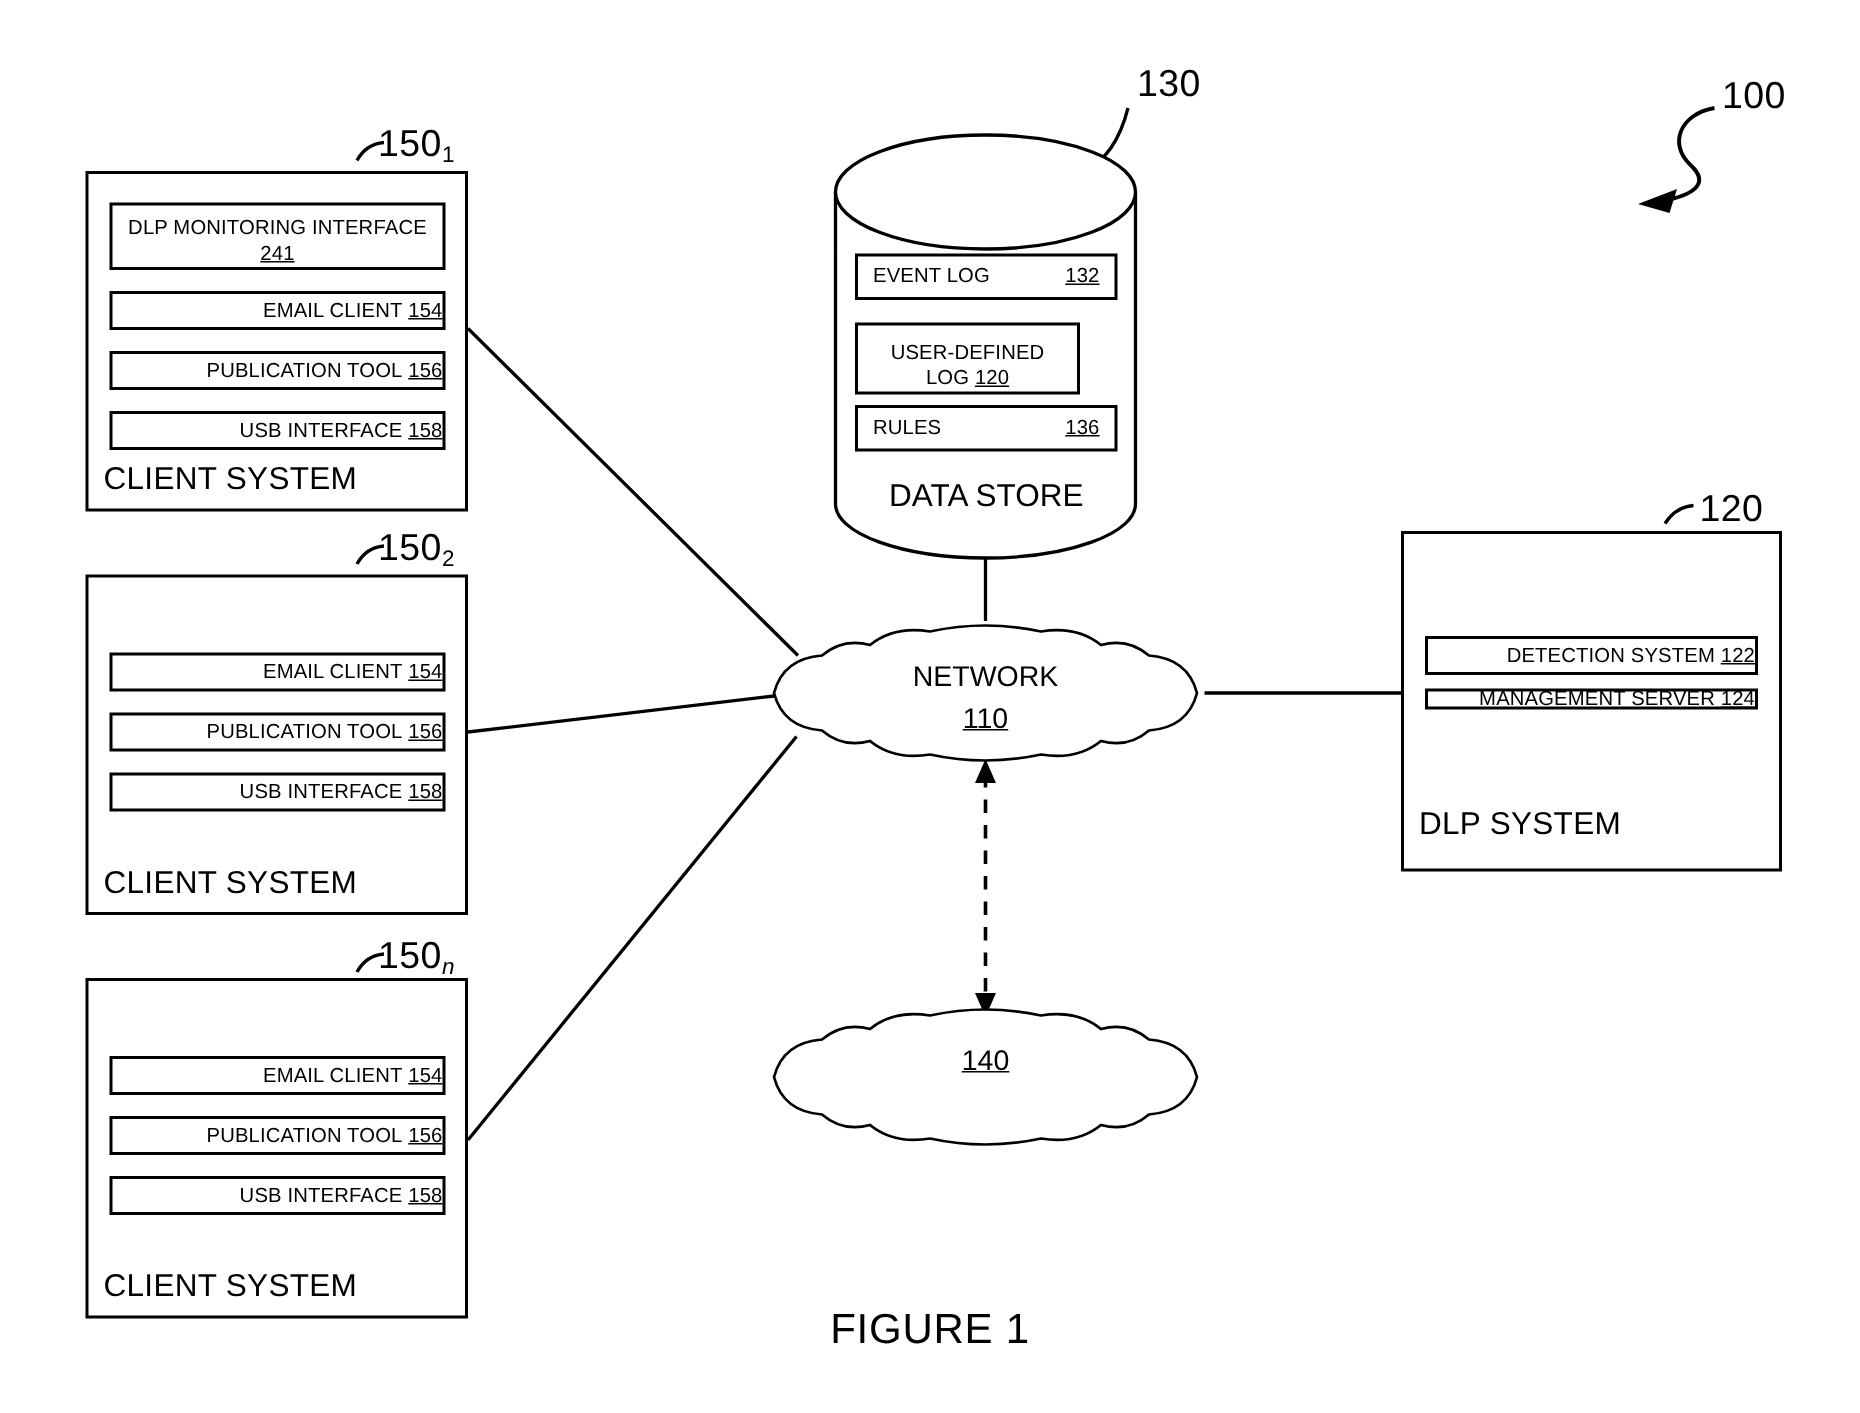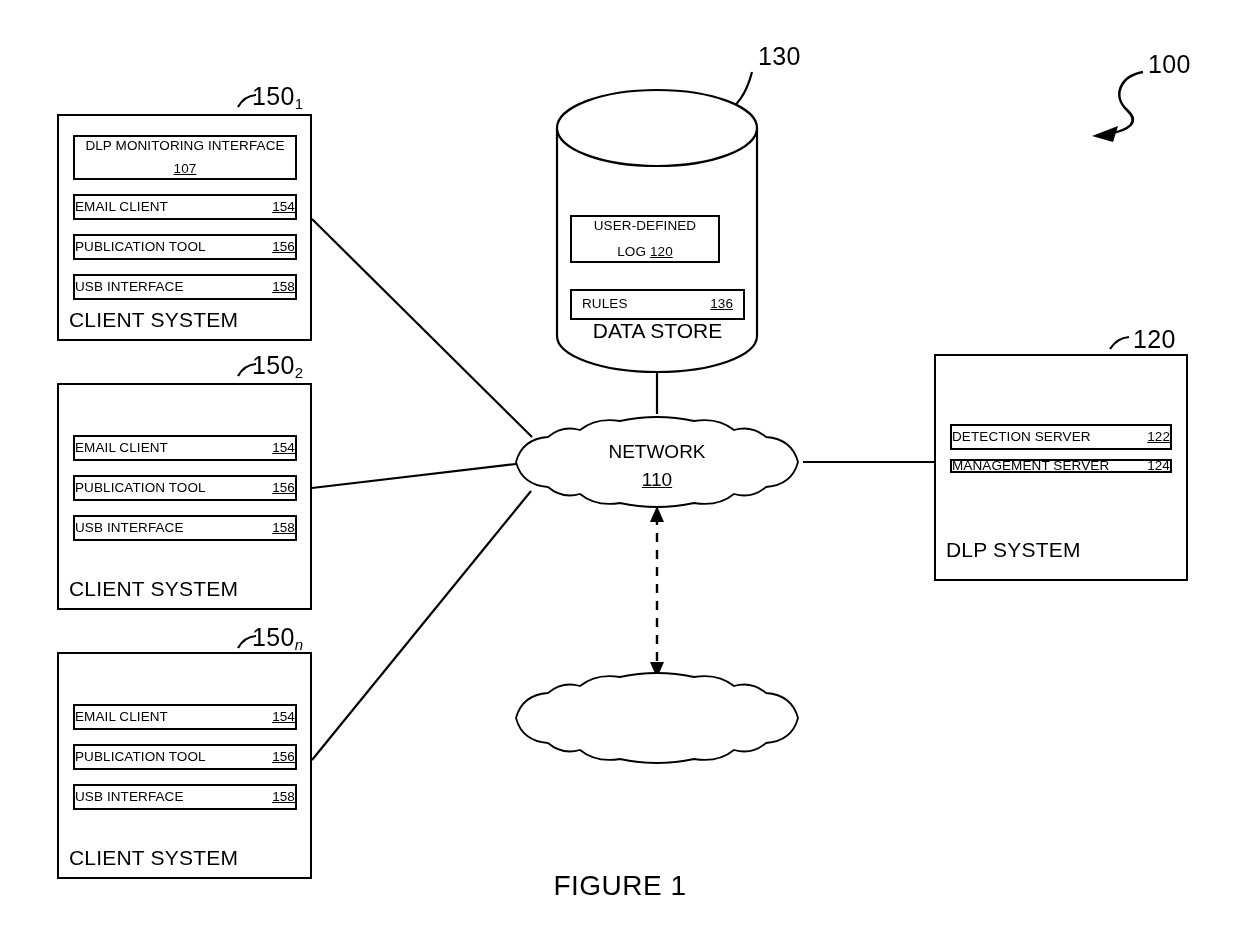--- a/index.html
+++ b/index.html
@@ -43,21 +43,21 @@
     white-space: nowrap;
   }
   
   .modbox {
     position: absolute;
     box-sizing: border-box;
     border: 2px solid #000;
     background: #ffffff;
     display: flex;
     align-items: center;
-    justify-content: space-between;
+    justify-content: flex-end;
     font-size: 13.5px;
     line-height: 1.25;
     text-align: center;
     letter-spacing: 0.1px;
   }
   .modbox.two-line {
     flex-direction: column;
     line-height: 1.3;
   }
   .modbox.split {
@@ -143,21 +143,21 @@
     <path d="M 1143,72 C 1120,76 1112,96 1127,110 C 1140,122 1130,130 1108,134" stroke="#000" stroke-width="2.6" fill="none"></path>
     <polygon points="1092,136 1118,126 1113,142" fill="#000"></polygon>
   </svg>
 
   <div class="callout" style="left:1148px; top:50px;">100</div>
 
   <div class="callout" style="left:252px; top:82px;"><span>150</span><sub>1</sub></div>
   <div class="node sysbox" style="left:57px; top:114px; width:255px; height:227px;">
     <div class="modbox two-line" style="left:14px; top:19px; width:224px; height:45px;">
       <span class="lbl-txt">DLP MONITORING INTERFACE</span>
-      <span class="refnum">107</span>
+      <span class="refnum">241</span>
     </div>
     <div class="modbox" style="left:14px; top:78px; width:224px; height:26px;">
       <span class="lbl-txt">EMAIL CLIENT</span>&nbsp;<span class="refnum">154</span>
     </div>
     <div class="modbox" style="left:14px; top:118px; width:224px; height:26px;">
       <span class="lbl-txt">PUBLICATION TOOL</span>&nbsp;<span class="refnum">156</span>
     </div>
     <div class="modbox" style="left:14px; top:158px; width:224px; height:26px;">
       <span class="lbl-txt">USB INTERFACE</span>&nbsp;<span class="refnum">158</span>
     </div>
@@ -191,25 +191,29 @@
     </div>
     <div class="sysbox-title" style="top:192px;">CLIENT SYSTEM</div>
   </div>
 
   <div class="callout" style="left:758px; top:42px;">130</div>
   <div id="datastore-wrap" style="left:550px; top:82px; width:215px; height:300px;">
     <svg width="215" height="300" viewBox="0 0 215 300">
       <path d="M 7,46 L 7,254 A 100,36 0 0 0 207,254 L 207,46" fill="#ffffff" stroke="#000" stroke-width="2.2"></path>
       <ellipse cx="107" cy="46" rx="100" ry="38" fill="#ffffff" stroke="#000" stroke-width="2.2"></ellipse>
     </svg>
+    <div class="modbox split" style="left:20px; top:87px; width:175px; height:31px;">
+      <span class="lbl-txt">EVENT LOG</span>
+      <span class="refnum">132</span>
+    </div>
     <div class="modbox two-line" style="left:20px; top:133px; width:150px; height:48px;">
       <span class="lbl-txt">USER-DEFINED</span>
       <span class="lbl-txt"><span>LOG</span> <span class="refnum">120</span></span>
     </div>
-    <div class="modbox split" style="left:20px; top:207px; width:175px; height:31px;">
+    <div class="modbox split" style="left:20px; top:188px; width:175px; height:31px;">
       <span class="lbl-txt">RULES</span>
       <span class="refnum">136</span>
     </div>
     <div class="ds-title" style="top:237px;">DATA STORE</div>
   </div>
 
   <div class="cloud-wrap" style="left:508px; top:412px; width:298px; height:100px;">
     <svg width="298" height="100" viewBox="0 0 298 100">
       <path d="M 40,25 Q 54,13 72,18 Q 88,5 112,9 Q 149,1 186,9 Q 210,5 226,18 Q 244,13 258,25
                Q 284,27 290,50 Q 284,73 258,75 Q 244,87 226,82 Q 210,95 186,91
@@ -221,27 +225,28 @@
     </div>
   </div>
 
   <div class="cloud-wrap" style="left:508px; top:668px; width:298px; height:100px;">
     <svg width="298" height="100" viewBox="0 0 298 100">
       <path d="M 40,25 Q 54,13 72,18 Q 88,5 112,9 Q 149,1 186,9 Q 210,5 226,18 Q 244,13 258,25
                Q 284,27 290,50 Q 284,73 258,75 Q 244,87 226,82 Q 210,95 186,91
                Q 149,99 112,91 Q 88,95 72,82 Q 54,87 40,75 Q 14,73 8,50 Q 14,27 40,25 Z" fill="#ffffff" stroke="#000" stroke-width="1.8"></path>
     </svg>
     <div class="cloud-label" style="top:26px;">
+      <span class="num">140</span>
     </div>
   </div>
 
   <div class="callout" style="left:1133px; top:325px;">120</div>
   <div class="node sysbox" style="left:934px; top:354px; width:254px; height:227px;">
     <div class="modbox" style="left:14px; top:68px; width:222px; height:26px;">
-      <span class="lbl-txt">DETECTION SERVER</span>&nbsp;<span class="refnum">122</span>
+      <span class="lbl-txt">DETECTION SYSTEM</span>&nbsp;<span class="refnum">122</span>
     </div>
     <div class="modbox" style="left:14px; top:103px; width:222px; height:14px;">
       <span class="lbl-txt">MANAGEMENT SERVER</span>&nbsp;<span class="refnum">124</span>
     </div>
     <div class="sysbox-title" style="top:182px;">DLP SYSTEM</div>
   </div>
 
   <div id="figure-caption" style="top:870px;">FIGURE 1</div>
 
 </div>

